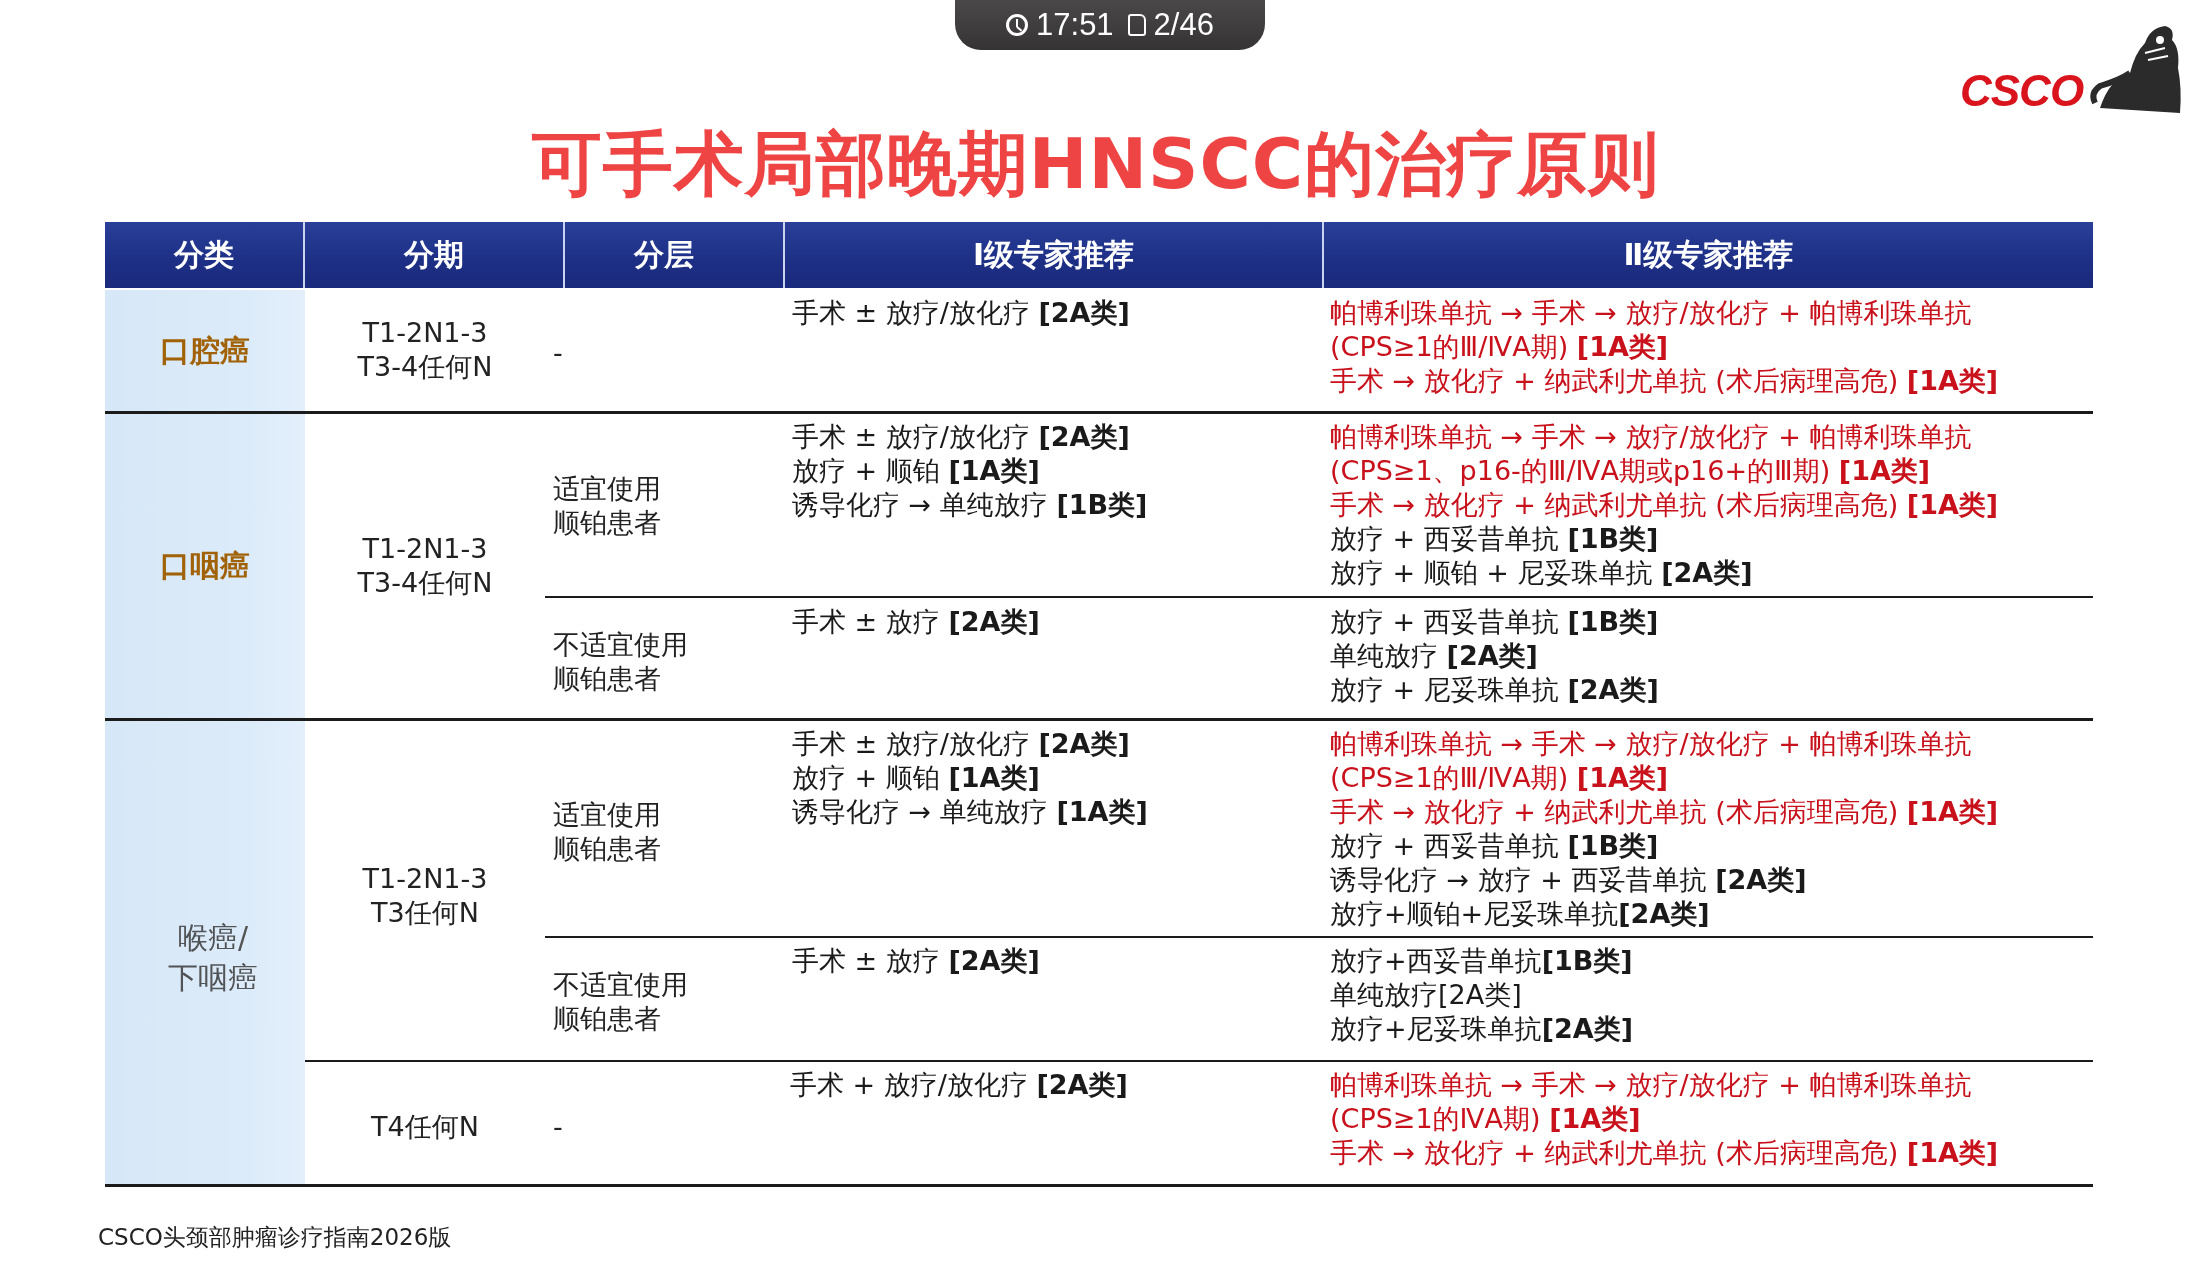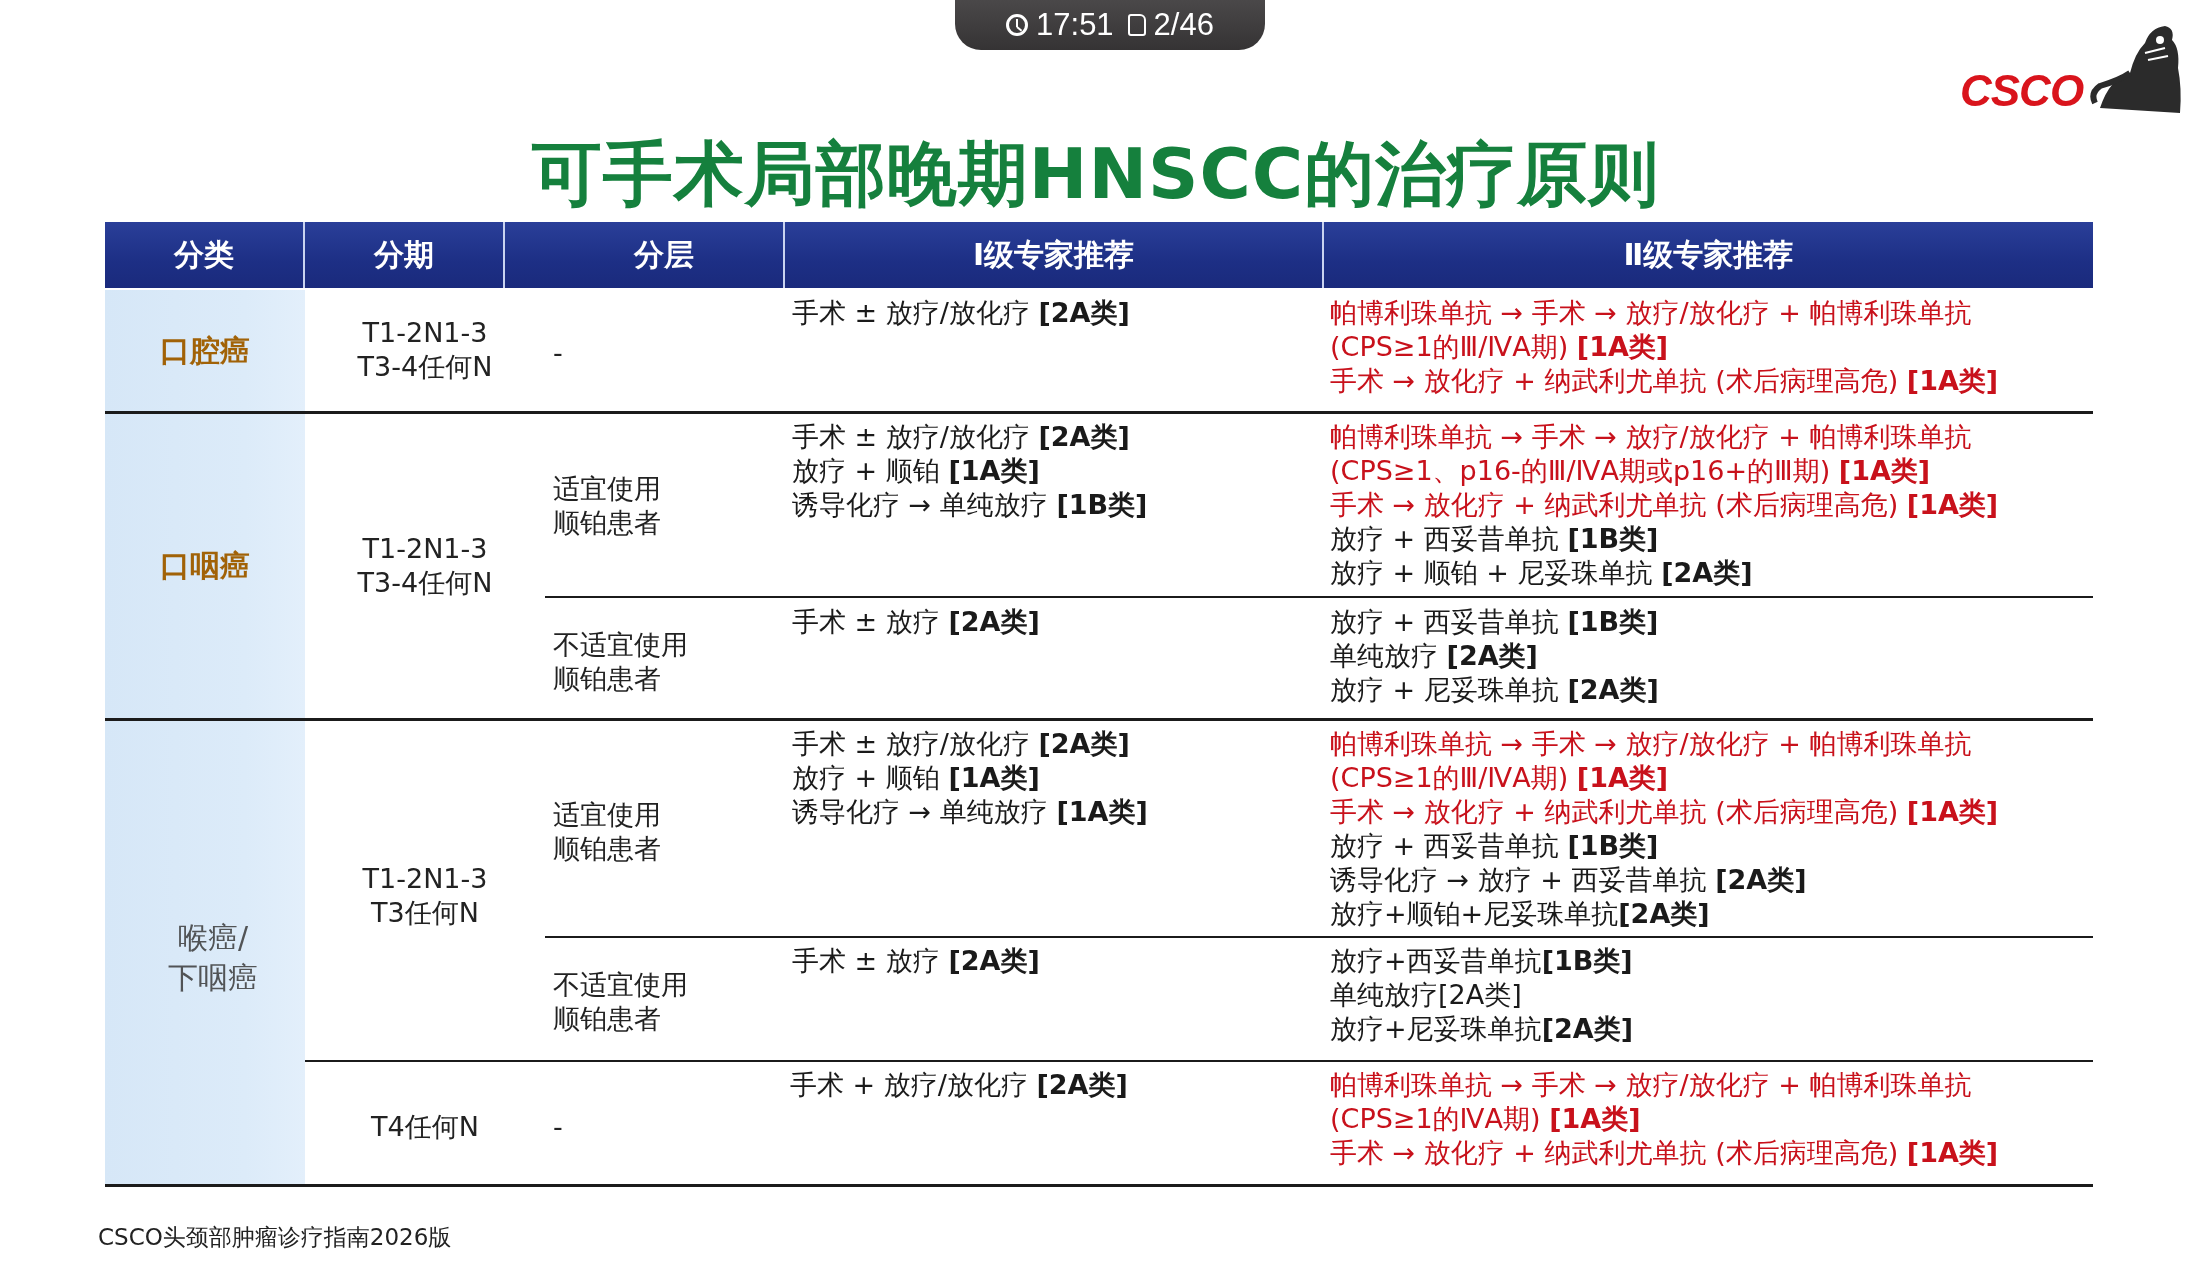--- a/index.html
+++ b/index.html
@@ -36,23 +36,22 @@
   .logo { position:absolute; left:1960px; top:18px; width:225px; height:100px; }
   .logo-text {
     position:absolute; left:0; top:48px;
     font-family:"Liberation Sans",sans-serif; font-weight:bold; font-style:italic;
     font-size:44px; color:#d9141c; letter-spacing:-1px;
   }
 
   
   .title {
     position:absolute; left:0; width:2191px; top:118px; text-align:center;
-    font-size:70px; font-weight:bold; color:#15803d; letter-spacing:1px;
+    font-size:70px; font-weight:bold; color:#ef4444; letter-spacing:1px;
     font-family:"DejaVu Sans","Liberation Sans",sans-serif;
-    margin-top:10px;
   }
 
   
   .thead {
     position:absolute; left:105px; top:222px; width:1988px; height:66px;
     background:linear-gradient(#2a3f99,#1d2f85 60%,#1a2a7c);
   }
   .th {
     position:absolute; top:0; height:66px; display:flex; align-items:center; justify-content:center;
     color:#fff; font-weight:bold; font-size:30px;
@@ -105,21 +104,21 @@
     <path d="M40 55 Q30 62 10 68 Q0 75 5 85" stroke="#2b2b2b" stroke-width="6" fill="none"></path>
     <circle cx="70" cy="22" r="4" fill="#fff"></circle>
     <path d="M55 35 L75 30 M58 42 L78 38" stroke="#fff" stroke-width="2"></path>
   </svg>
 </div>
 
 <div class="title">可手术局部晚期HNSCC的治疗原则</div>
 
 <div class="thead">
   <div class="th" style="left:0;width:200px">分类</div>
-  <div class="th" style="left:200px;width:200px">分期</div>
+  <div class="th" style="left:200px;width:260px">分期</div>
   <div class="th" style="left:440px;width:240px">分层</div>
   <div class="th" style="left:680px;width:539px">Ⅰ级专家推荐</div>
   <div class="th last" style="left:1219px;width:769px">Ⅱ级专家推荐</div>
 </div>
 
 <div class="cat-col" style="top:290px;height:121px"></div>
 <div class="cat-col" style="top:414px;height:304px"></div>
 <div class="cat-col" style="top:721px;height:464px"></div>
 
 <div class="hline" style="left:105px;top:411px;width:1988px"></div>

